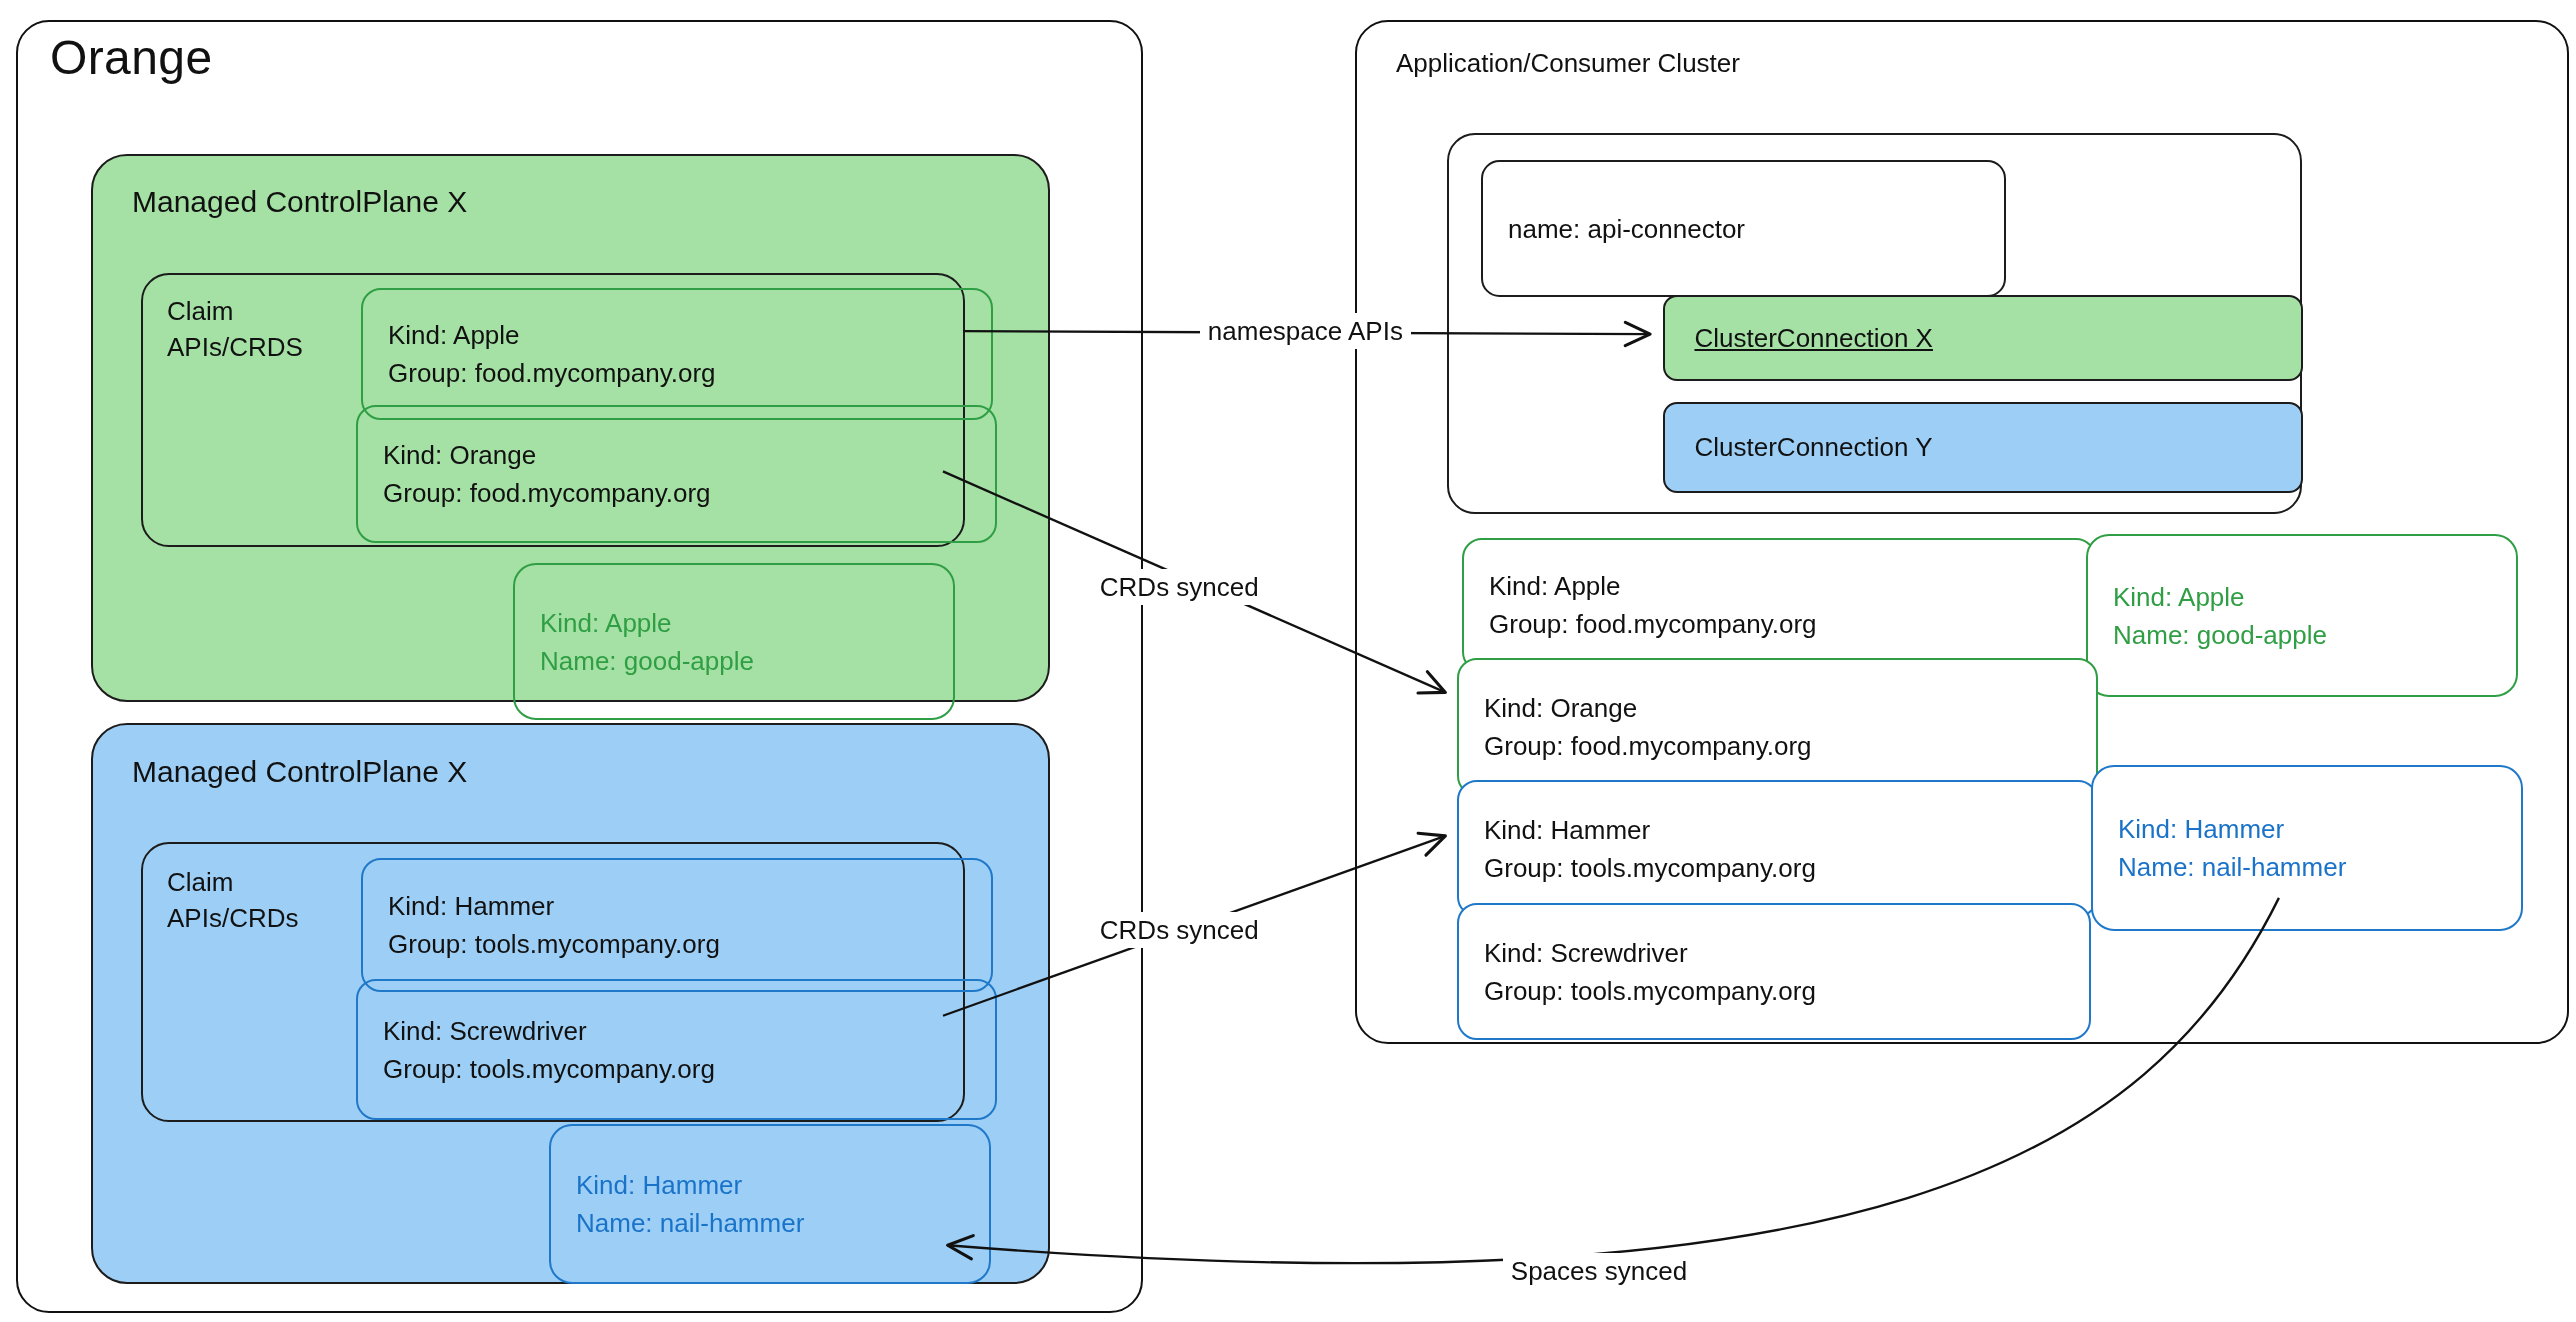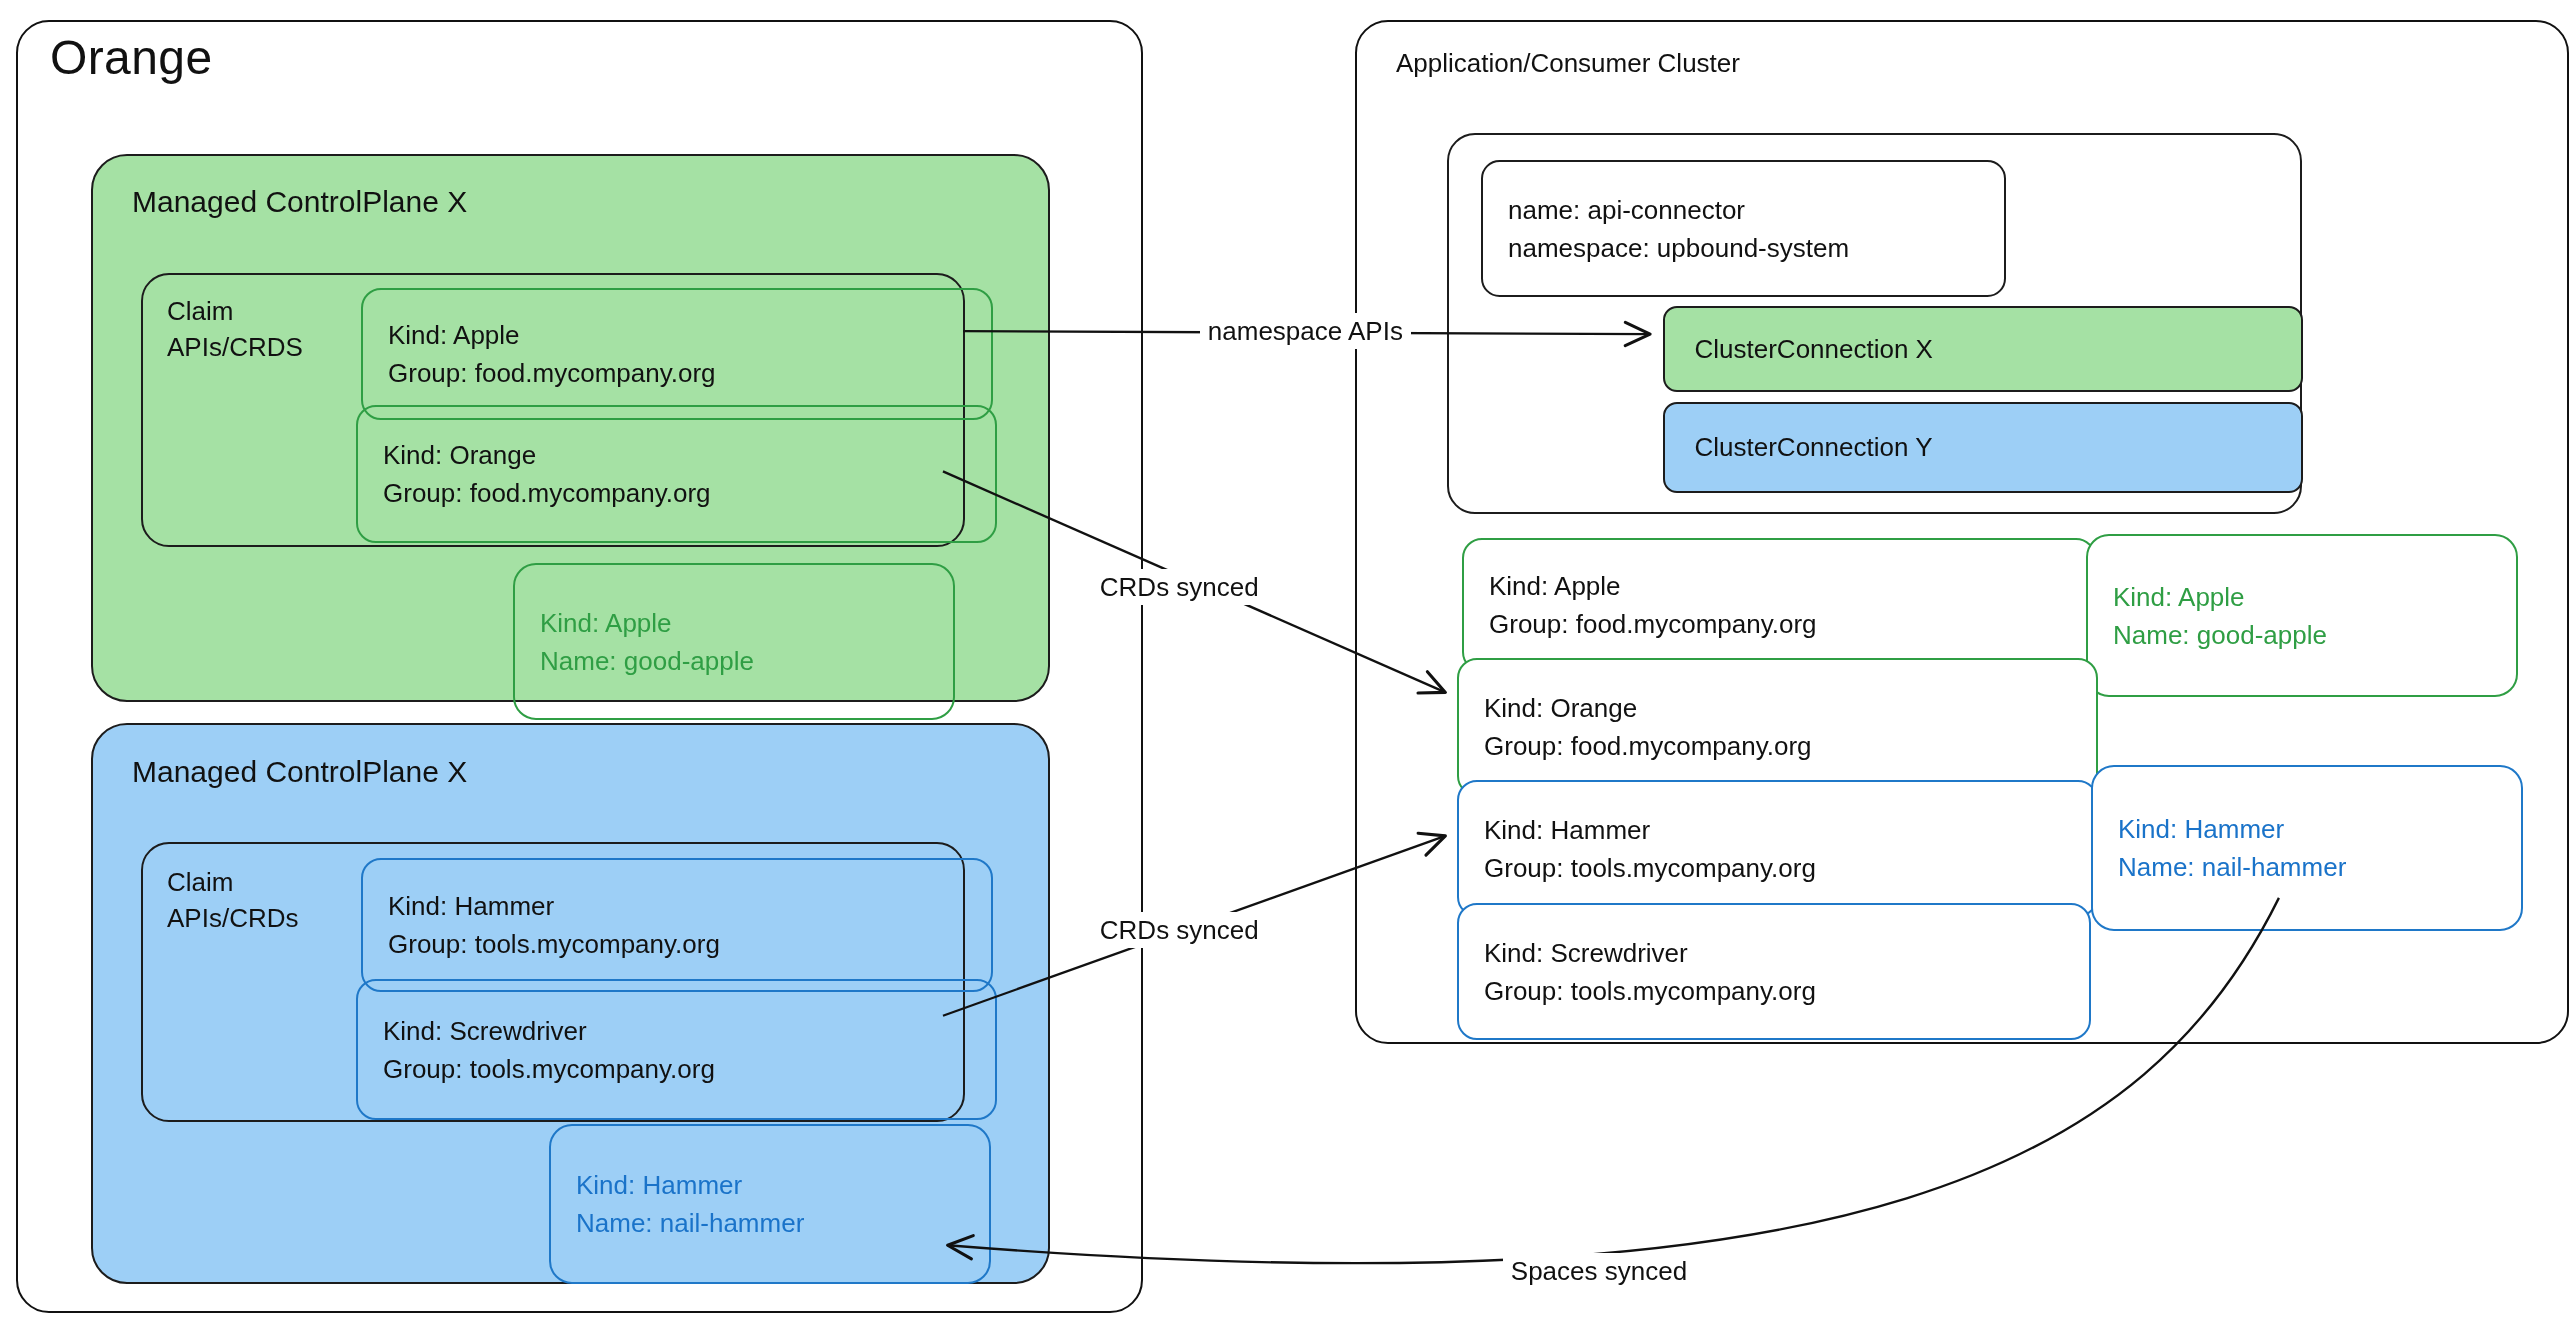--- a/index.html
+++ b/index.html
@@ -45,21 +45,21 @@
   #claim-blue{left:141px;top:842px;width:820px;height:276px;}
   #claim-blue-label{left:167px;top:864px;}
   #card-hammer{left:361px;top:858px;width:578px;height:98px;}
   #card-screwdriver{left:356px;top:979px;width:587px;height:105px;}
   #card-nail-hammer{left:549px;top:1124px;width:388px;height:124px;border-radius:23px;}
 
   #cluster-box{left:1355px;top:20px;width:1210px;height:1020px;}
   #cluster-title{left:1396px;top:48px;}
   #connector-frame{left:1447px;top:133px;width:851px;height:377px;}
   #card-api-connector{left:1481px;top:160px;width:471px;height:101px;border-radius:18.6px;}
-  #pill-cc-x{left:1663px;top:306px;width:577px;height:82px;}
+  #pill-cc-x{left:1663px;top:295px;width:577px;height:82px;text-decoration:underline;}
   #pill-cc-y{left:1663px;top:402px;width:577px;height:87px;}
   #card-r-apple{left:1462px;top:538px;width:580px;height:98px;}
   #card-r-good-apple{left:2086px;top:534px;width:378px;height:127px;border-radius:23px;}
   #card-r-orange{left:1457px;top:658px;width:587px;height:102px;}
   #card-r-hammer{left:1457px;top:780px;width:587px;height:101px;}
   #card-r-nail-hammer{left:2091px;top:765px;width:378px;height:130px;border-radius:23px;}
   #card-r-screwdriver{left:1457px;top:903px;width:580px;height:101px;}
 
   #label-discovered{left:1200px;top:313px;}
   #label-crds-top{left:1092px;top:569px;}
@@ -117,21 +117,20 @@
     <div>Kind: Hammer</div>
     <div>Name: nail-hammer</div>
   </div>
 
   <div class="panel" id="cluster-box"></div>
   <div class="panel-title" id="cluster-title">Application/Consumer Cluster</div>
 
   <div class="claim-frame" id="connector-frame"></div>
   <div class="card white" id="card-api-connector">
     <div>name: api-connector</div>
-    <div>namespace: upbound-system</div>
   </div>
   <div class="pill green-bg" id="pill-cc-x">
     <span>ClusterConnection X</span>
   </div>
   <div class="pill blue-bg" id="pill-cc-y">
     <span>ClusterConnection Y</span>
   </div>
 
   <div class="card white green-border" id="card-r-apple">
     <div>Kind: Apple</div>

